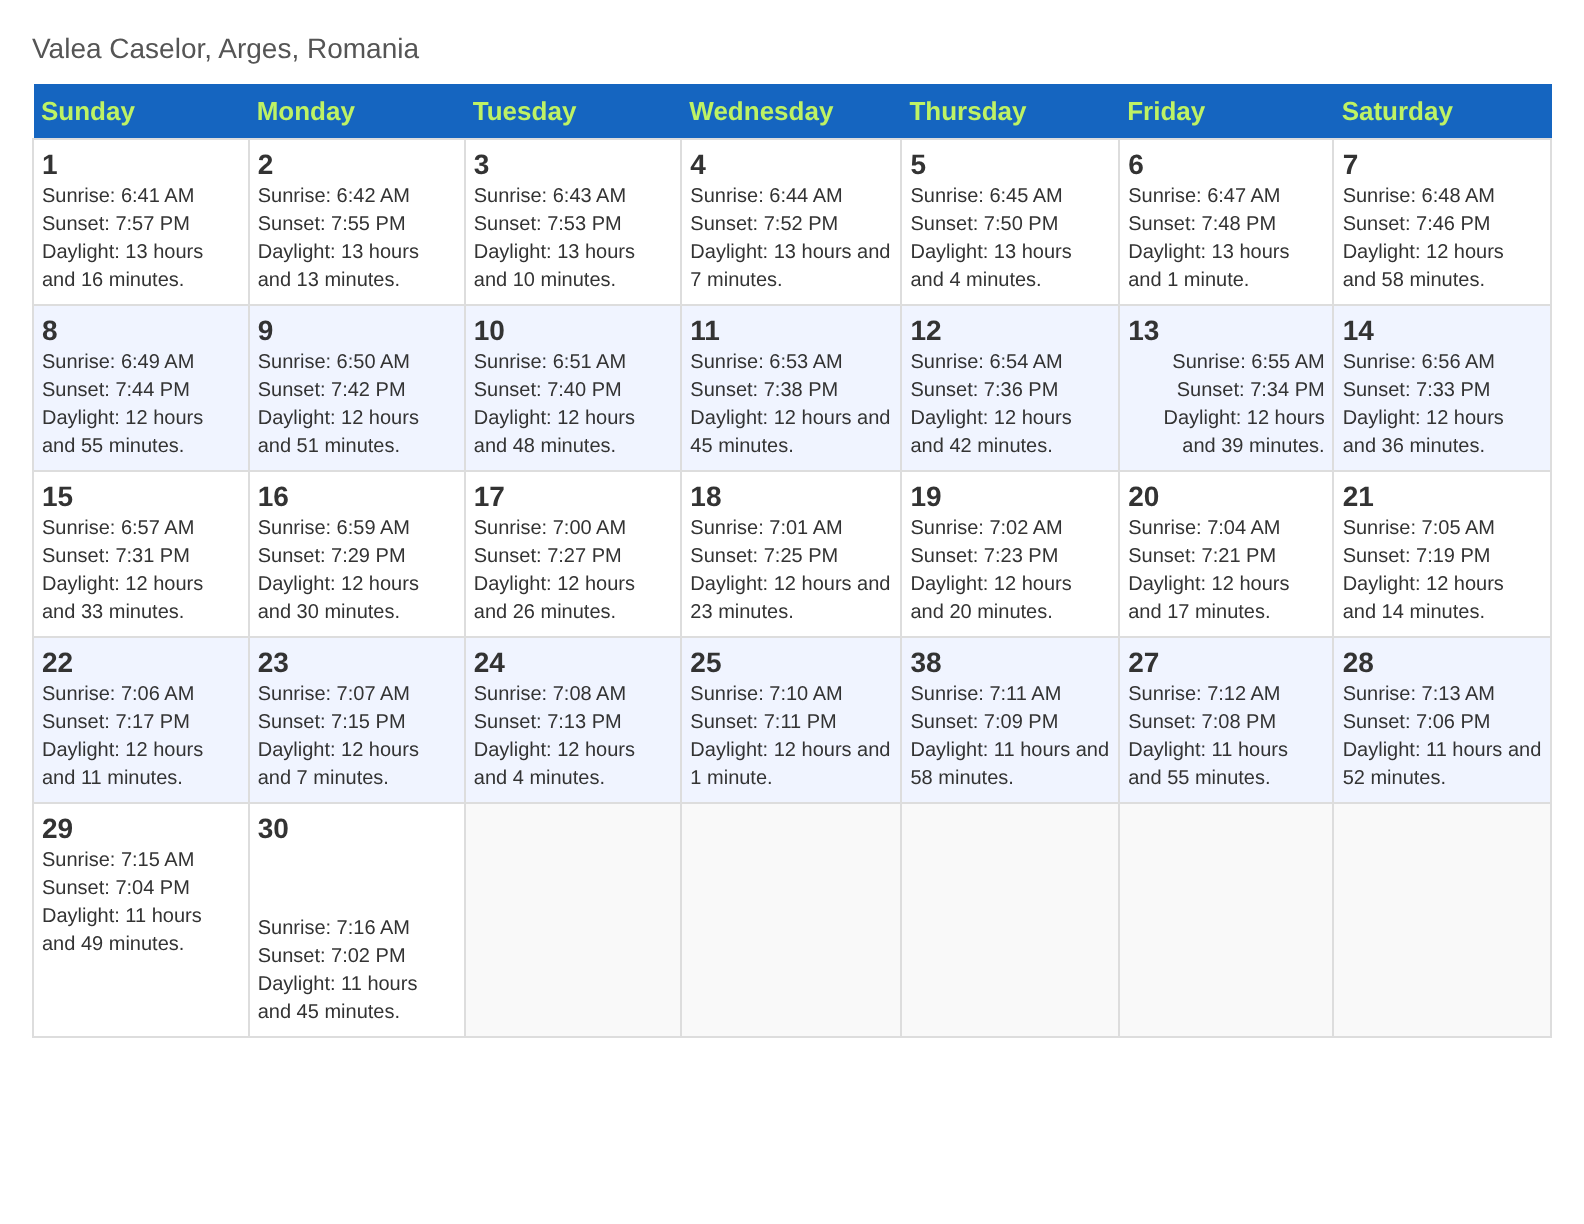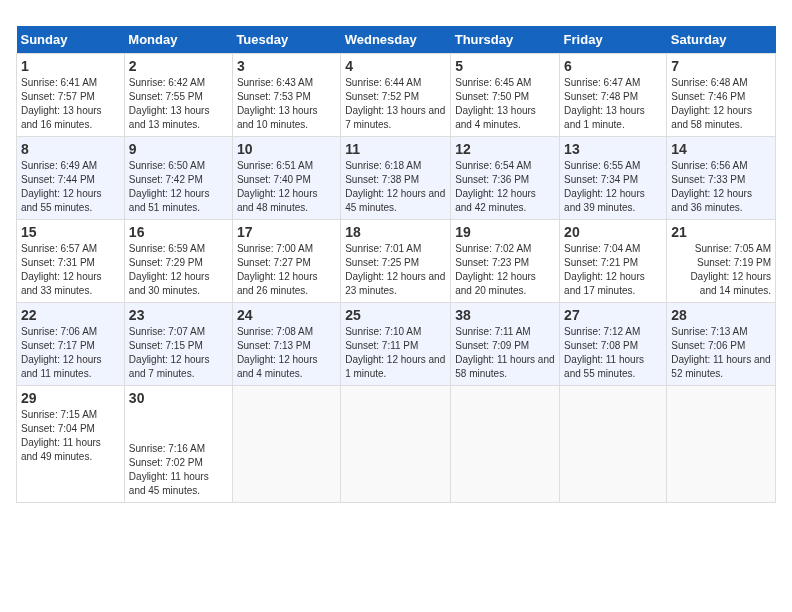--- a/index.html
+++ b/index.html
@@ -47,21 +47,21 @@
       font-size: 14px;
       color: #555;
     }
     table {
       width: 100%;
       border-collapse: collapse;
       font-size: 11px;
     }
     thead tr th {
       background-color: #1565C0;
-      color: #ffffff;
+      color: #bef264;
       padding: 6px 4px;
       text-align: left;
       font-size: 13px;
       font-weight: bold;
       margin-top: 44px;
     }
     tbody tr td {
       vertical-align: top;
       padding: 4px;
       border: 1px solid #ddd;
@@ -85,20 +85,21 @@
     }
     .stripe-row td {
       background-color: #f0f4ff;
     }
   </style>
 </head>
 <body>
 
 <div class="header-section">
   <div class="title-section">
+    <div class="subtitle">Valea Caselor, Arges, Romania</div>
   </div>
 </div>
 
 <table>
   <thead>
     <tr>
 
     <th>Sunday</th>
         <th>Monday</th>
         <th>Tuesday</th>
@@ -167,33 +168,33 @@
 Daylight: 12 hours and 51 minutes.</div>
         </td>
         <td>
           <span class="day-number">10</span>
           <div class="day-detail" style="white-space: pre-line;">Sunrise: 6:51 AM
 Sunset: 7:40 PM
 Daylight: 12 hours and 48 minutes.</div>
         </td>
         <td>
           <span class="day-number">11</span>
-          <div class="day-detail" style="white-space: pre-line;">Sunrise: 6:18 AM
+          <div class="day-detail" style="white-space: pre-line;">Sunrise: 6:53 AM
 Sunset: 7:38 PM
 Daylight: 12 hours and 45 minutes.</div>
         </td>
         <td>
           <span class="day-number">12</span>
           <div class="day-detail" style="white-space: pre-line;">Sunrise: 6:54 AM
 Sunset: 7:36 PM
 Daylight: 12 hours and 42 minutes.</div>
         </td>
         <td>
           <span class="day-number">13</span>
-          <div class="day-detail" style="white-space: pre-line;">Sunrise: 6:55 AM
+          <div class="day-detail" style="white-space: pre-line; text-align: right;">Sunrise: 6:55 AM
 Sunset: 7:34 PM
 Daylight: 12 hours and 39 minutes.</div>
         </td>
         <td>
           <span class="day-number">14</span>
           <div class="day-detail" style="white-space: pre-line;">Sunrise: 6:56 AM
 Sunset: 7:33 PM
 Daylight: 12 hours and 36 minutes.</div>
         </td>
       </tr>
@@ -229,21 +230,21 @@
 Daylight: 12 hours and 20 minutes.</div>
         </td>
         <td>
           <span class="day-number">20</span>
           <div class="day-detail" style="white-space: pre-line;">Sunrise: 7:04 AM
 Sunset: 7:21 PM
 Daylight: 12 hours and 17 minutes.</div>
         </td>
         <td>
           <span class="day-number">21</span>
-          <div class="day-detail" style="white-space: pre-line; text-align: right;">Sunrise: 7:05 AM
+          <div class="day-detail" style="white-space: pre-line;">Sunrise: 7:05 AM
 Sunset: 7:19 PM
 Daylight: 12 hours and 14 minutes.</div>
         </td>
       </tr>
       <tr class="stripe-row">
         <td>
           <span class="day-number">22</span>
           <div class="day-detail" style="white-space: pre-line;">Sunrise: 7:06 AM
 Sunset: 7:17 PM
 Daylight: 12 hours and 11 minutes.</div>

